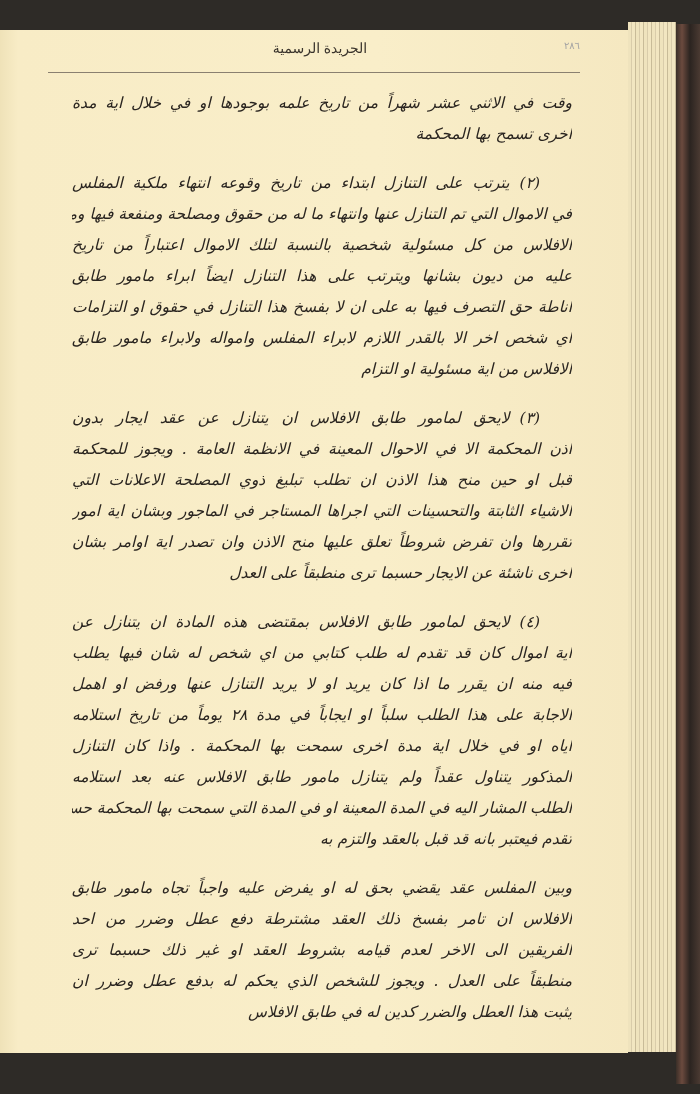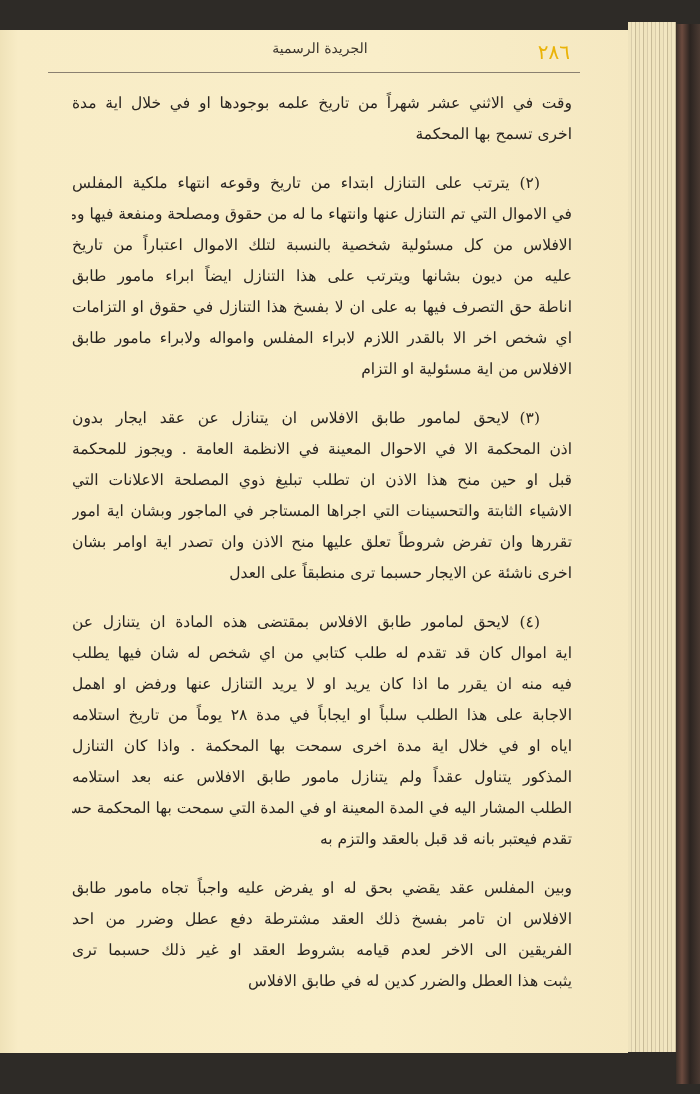--- a/index.html
+++ b/index.html
@@ -25,40 +25,40 @@
     .binding {
       position: absolute; left: 676px; top: 24px;
       width: 24px; height: 1060px;
       background: linear-gradient(90deg, #3a2f28 0px, #6b4a3e 6px, #2b2420 14px, #4a3a32 24px);
     }
     .header {
       position: absolute; top: 40px; left: 60px; width: 520px; height: 24px;
       direction: rtl;
     }
     .page-number {
-      position: absolute; right: 10px; top: 0;
-      font-size: 20px; color: #eab308;
+      position: absolute; right: 0; top: 0;
+      font-size: 10px; color: #a3a3a3;
     }
     .running-title {
       position: absolute; left: 0; right: 0; top: 0; text-align: center;
-      font-size: 14px; color: #3a342c;
+      font-size: 14px; color: #3a342c; font-family: Liberation Serif, serif;
     }
     .header-rule {
       position: absolute; top: 72px; left: 48px; width: 532px; height: 1px;
       background: #8a8070;
     }
     .body-text {
       position: absolute; top: 88px; left: 72px; width: 500px;
       direction: rtl; text-align: justify;
       color: #2a2520;
       font-size: 15.5px;
       line-height: 31px;
     }
     .para { margin: 0 0 18px 0; }
-    .line { display: block; text-align: justify; text-align-last: justify; white-space: nowrap; overflow: hidden; }
+    .line { display: block; text-align: justify; text-align-last: justify; white-space: nowrap; overflow: hidden; font-style: italic; }
     .line.last { text-align-last: right; }
     .para-num { margin-left: 10px; }
     .indent { padding-right: 32px; }
   </style>
 </head>
 <body>
 
 <div class="page"></div>
 <div class="page-stack"></div>
 <div class="binding"></div>
@@ -98,15 +98,16 @@
       <span class="line"><span>الاجابة على هذا الطلب سلباً او ايجاباً في مدة ٢٨ يوماً من تاريخ استلامه</span></span>
       <span class="line"><span>اياه او في خلال اية مدة اخرى سمحت بها المحكمة . واذا كان التنازل</span></span>
       <span class="line"><span>المذكور يتناول عقداً ولم يتنازل مامور طابق الافلاس عنه بعد استلامه</span></span>
       <span class="line"><span>الطلب المشار اليه في المدة المعينة او في المدة التي سمحت بها المحكمة حسبما</span></span>
       <span class="line last"><span>تقدم فيعتبر بانه قد قبل بالعقد والتزم به</span></span>
     </div>
     <div class="para">
       <span class="line"><span>وبين المفلس عقد يقضي بحق له او يفرض عليه واجباً تجاه مامور طابق</span></span>
       <span class="line"><span>الافلاس ان تامر بفسخ ذلك العقد مشترطة دفع عطل وضرر من احد</span></span>
       <span class="line"><span>الفريقين الى الاخر لعدم قيامه بشروط العقد او غير ذلك حسبما ترى</span></span>
+      <span class="line"><span>منطبقاً على العدل . ويجوز للشخص الذي يحكم له بدفع عطل وضرر ان</span></span>
       <span class="line last"><span>يثبت هذا العطل والضرر كدين له في طابق الافلاس</span></span>
     </div>
   </div>
 
 </body></html>

